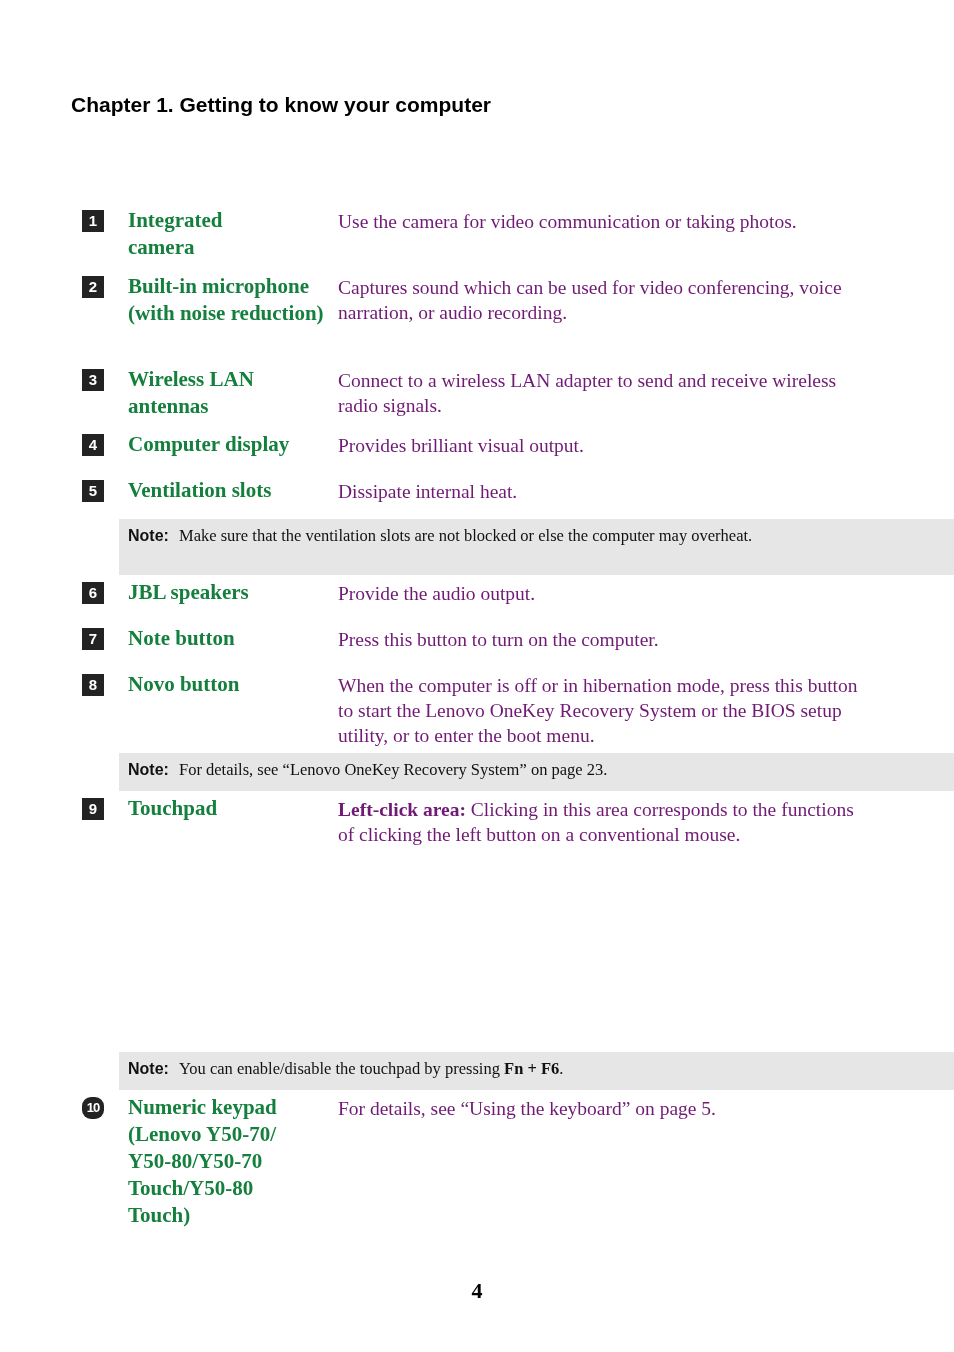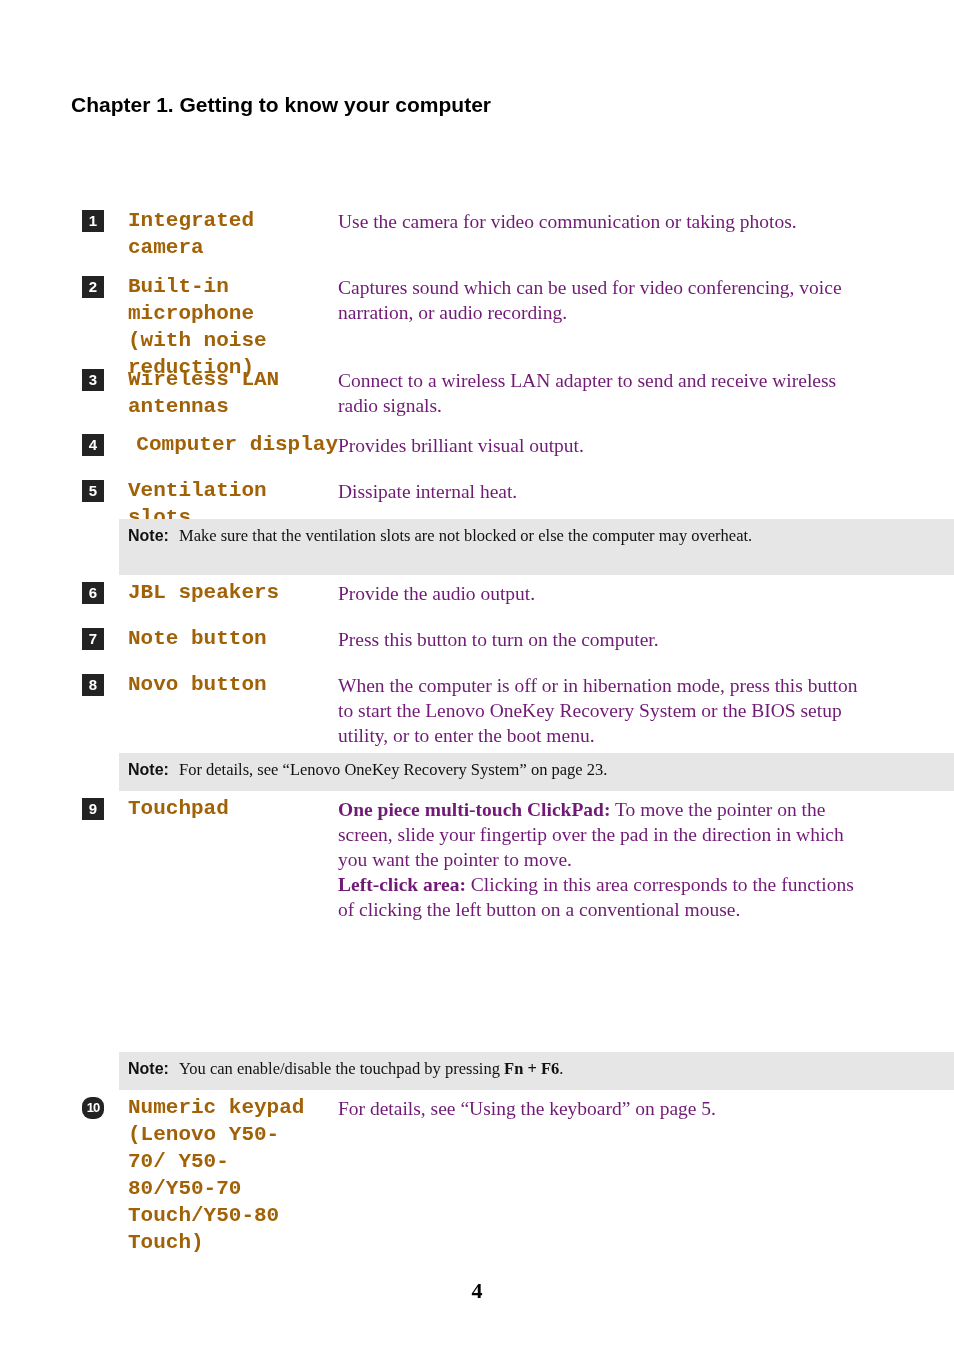--- a/index.html
+++ b/index.html
@@ -15,22 +15,22 @@
   }
   .badge {
     position: absolute; left: 82px; top: 3px;
     width: 22px; height: 22px; background: #232323; color: #fff;
     font-family: "Liberation Sans", sans-serif; font-weight: bold; font-size: 15px;
     text-align: center; line-height: 22px;
   }
   .badge.wide { font-size: 13px; letter-spacing: -1px; border-radius: 9px; }
   .term {
     position: absolute; left: 128px; top: 0; width: 200px;
-    font-family: Liberation Mono, monospace; font-weight: bold; font-size: 21px;
-    line-height: 27px; color: #a16207;
+    font-family: Liberation Serif, serif; font-weight: bold; font-size: 21px;
+    line-height: 27px; color: #15803d;
   }
   .desc {
     position: absolute; left: 338px; top: 2px; width: 525px;
     font-family: "Liberation Serif", serif; font-size: 19.5px; line-height: 25px; color: #701a75;
   }
   .desc b { font-weight: bold; }
   .note {
     position: absolute; left: 119px; width: 870px; background: #e6e6e6;
     font-family: "Liberation Serif", serif; font-size: 16.5px; line-height: 23px; color: #111;
     box-sizing: border-box; padding: 5px 10px 5px 60px;
@@ -63,21 +63,21 @@
   </div>
 
   <div class="item" style="top:366px;">
     <div class="badge">3</div>
     <div class="term" style="width:170px;">Wireless LAN antennas</div>
     <div class="desc">Connect to a wireless LAN adapter to send and receive wireless radio signals.</div>
   </div>
 
   <div class="item" style="top:431px;">
     <div class="badge">4</div>
-    <div class="term" style="width:210px; white-space:nowrap;text-align:right;">Computer display</div>
+    <div class="term" style="width:210px; white-space:nowrap;">Computer display</div>
     <div class="desc">Provides brilliant visual output.</div>
   </div>
 
   <div class="item" style="top:477px;">
     <div class="badge">5</div>
     <div class="term">Ventilation slots</div>
     <div class="desc">Dissipate internal heat.</div>
   </div>
 
   <div class="note" style="top:519px; height:56px;">
@@ -105,21 +105,20 @@
 
   <div class="note" style="top:753px; height:38px;">
     <span class="note-label">Note:</span>
     <span>For details, see “Lenovo OneKey Recovery System” on page 23.</span>
   </div>
 
   <div class="item" style="top:795px;">
     <div class="badge">9</div>
     <div class="term">Touchpad</div>
     <div class="desc">
-      <div><b>One piece multi-touch ClickPad:</b><span> To move the pointer on the screen, slide your fingertip over the pad in the direction in which you want the pointer to move.</span></div>
       <div><b>Left-click area:</b><span> Clicking in this area corresponds to the functions of clicking the left button on a conventional mouse.</span></div>
     </div>
   </div>
 
   <div class="note" style="top:1052px; height:38px;">
     <span class="note-label">Note:</span>
     <span>You can enable/disable the touchpad by pressing </span><b>Fn + F6</b><span>.</span>
   </div>
 
   <div class="item" style="top:1094px;">

